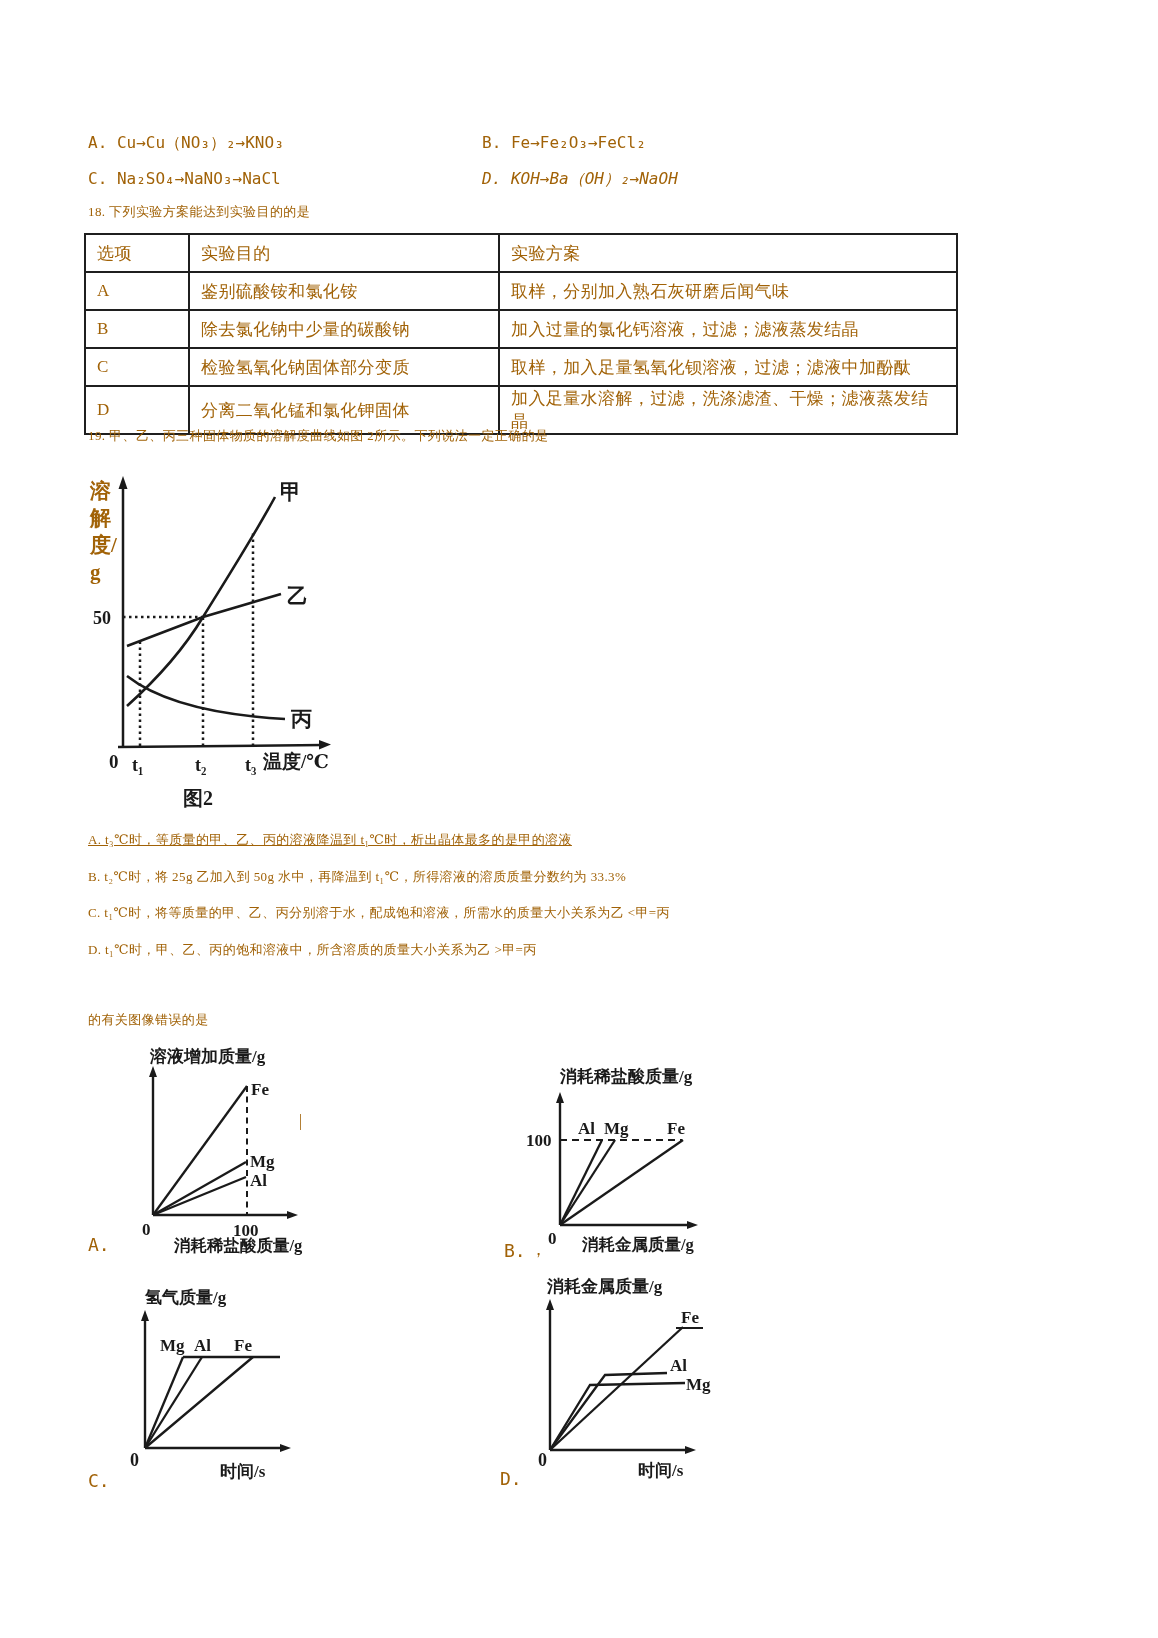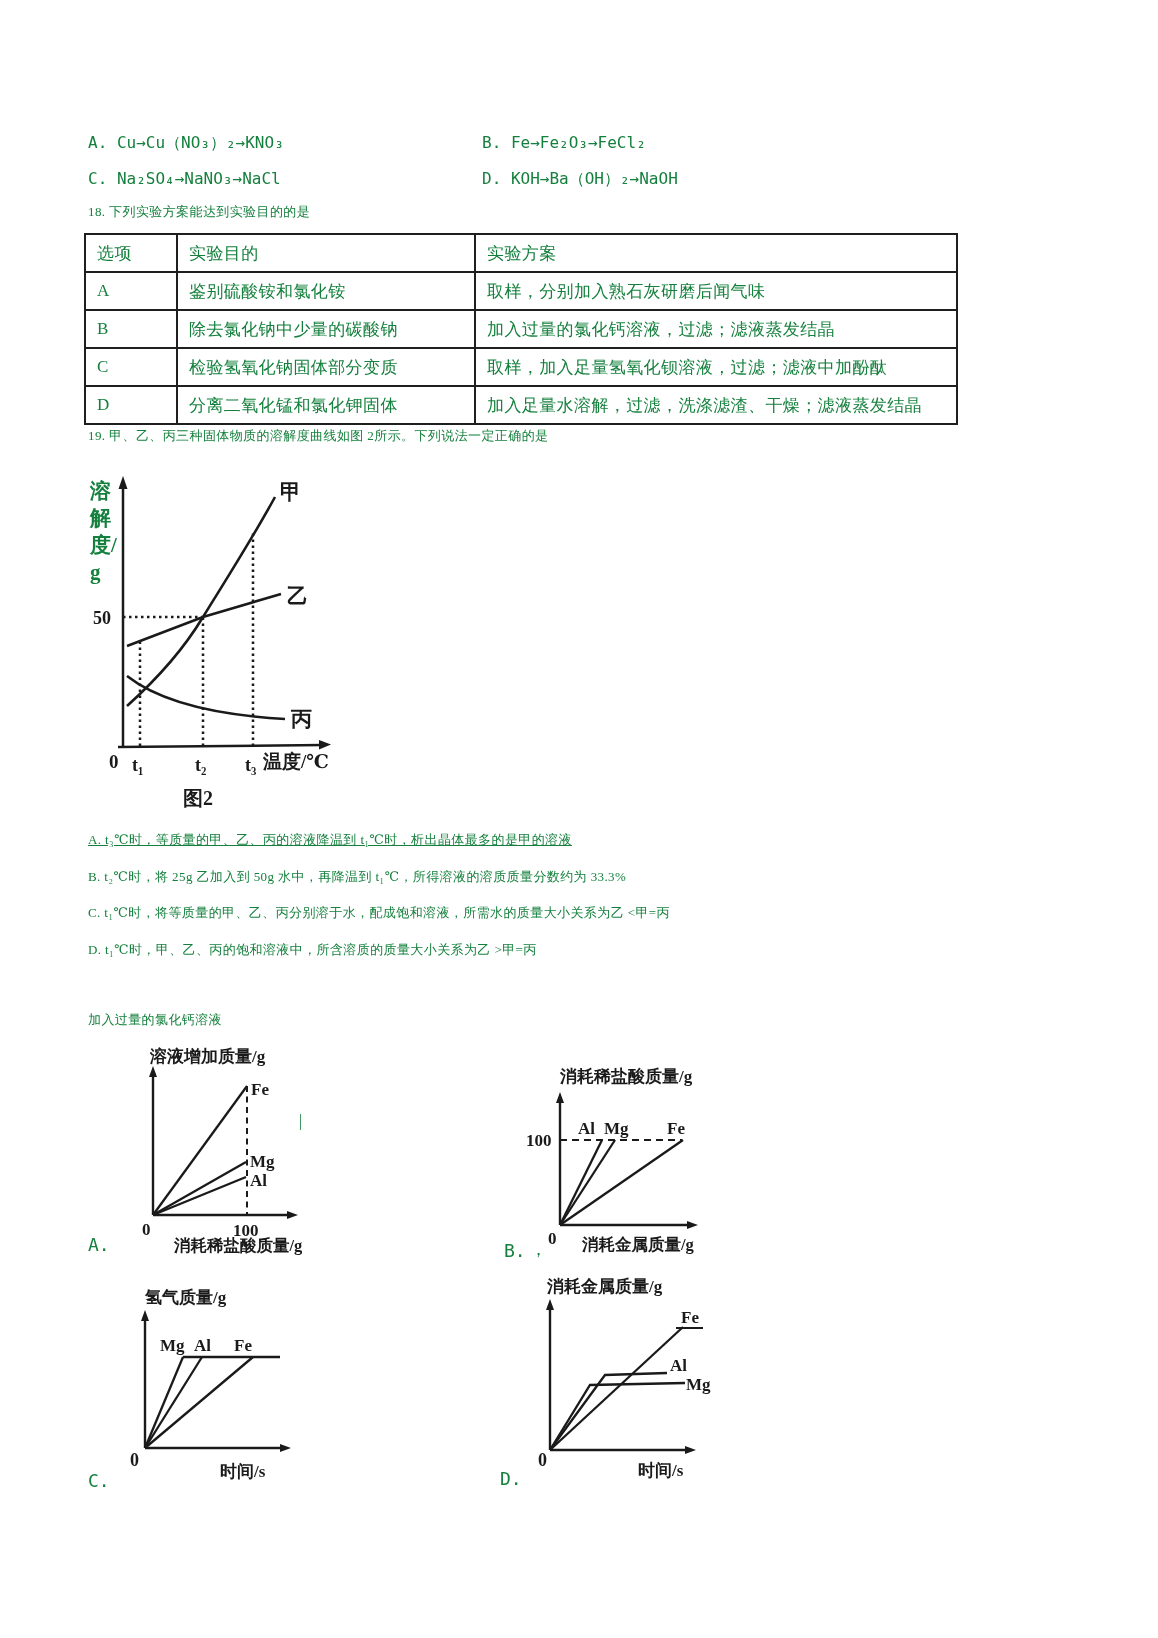--- a/index.html
+++ b/index.html
@@ -1,52 +1,52 @@
 <!DOCTYPE html>
 <html><head>
 <meta charset="utf-8">
 <style>
   html,body{margin:0;padding:0;background:#888;}
   .page{
     position:relative;width:1158px;height:1638px;background:#ffffff;
     margin:0 auto;overflow:hidden;
     font-family:"Liberation Serif","DejaVu Serif",serif;
-    color:#15803d;
+    color:#a16207;
   }
   .abs{position:absolute;white-space:nowrap;}
   .txt{font-size:13px;letter-spacing:0.4px;}
   .mono{font-family:"DejaVu Sans Mono","Liberation Mono",monospace;font-size:16px;letter-spacing:0;}
   .optletter{font-family:"DejaVu Sans Mono","Liberation Mono",monospace;font-size:18px;}
   table.exp{
     position:absolute;left:84px;top:233px;width:874px;
     border-collapse:collapse;table-layout:fixed;
     font-size:17px;letter-spacing:0.4px;
   }
-  table.exp td{border:2px solid #1f1f1f;height:36px;padding:0 0 0 11px;vertical-align:middle;}
+  table.exp td{border:2px solid #1f1f1f;height:36px;padding:0 12px 0 11px;vertical-align:middle;}
   td.c1{width:79px;}
   td.c2{width:285px;margin-top:9px;}
   svg{position:absolute;overflow:visible;}
   svg line, svg path, svg polyline{stroke:#1a1a1a;fill:none;}
   svg polygon{fill:#1a1a1a;stroke:none;}
   svg text{fill:#1a1a1a;font-family:"Liberation Serif","DejaVu Serif",serif;font-weight:bold;}
   .ylab-stack{
     position:absolute;left:90px;top:478px;width:26px;
     font-size:21px;font-weight:bold;line-height:27px;
     word-break:break-all;white-space:normal;
   }
 </style>
 </head>
 <body>
 
 <div class="page">
 
   <div class="abs mono" style="left:88px;top:133px;">A. Cu→Cu（NO₃）₂→KNO₃</div>
   <div class="abs mono" style="left:482px;top:133px;">B. Fe→Fe₂O₃→FeCl₂</div>
   <div class="abs mono" style="left:88px;top:169px;">C. Na₂SO₄→NaNO₃→NaCl</div>
-  <div class="abs mono" style="left:482px;top:169px;">D. KOH→Ba（OH）₂→NaOH</div>
+  <div class="abs mono" style="left:482px;top:169px;font-style:italic;">D. KOH→Ba（OH）₂→NaOH</div>
 
   <div class="abs txt" style="left:88px;top:203px;">18. 下列实验方案能达到实验目的的是</div>
 
   <table class="exp">
     <tbody>
         <tr>
       <td class="c1">选项</td>
       <td class="c2">实验目的</td>
       <td>实验方案</td>
     </tr>
@@ -101,21 +101,21 @@
     <text x="206" y="271" font-size="21">丙</text>
     <text x="98" y="350" font-size="20">图2</text>
   </svg>
   <div class="ylab-stack">溶解度/g</div>
 
   <div class="abs txt" style="left:88px;top:831px;text-decoration:underline;">A. t₃℃时，等质量的甲、乙、丙的溶液降温到 t₁℃时，析出晶体最多的是甲的溶液</div>
   <div class="abs txt" style="left:88px;top:868px;">B. t₂℃时，将 25g 乙加入到 50g 水中，再降温到 t₁℃，所得溶液的溶质质量分数约为 33.3%</div>
   <div class="abs txt" style="left:88px;top:904px;">C. t₁℃时，将等质量的甲、乙、丙分别溶于水，配成饱和溶液，所需水的质量大小关系为乙 &lt;甲=丙</div>
   <div class="abs txt" style="left:88px;top:941px;">D. t₁℃时，甲、乙、丙的饱和溶液中，所含溶质的质量大小关系为乙 &gt;甲=丙</div>
 
-  <div class="abs txt" style="left:88px;top:1011px;">加入过量的氯化钙溶液</div>
+  <div class="abs txt" style="left:88px;top:1011px;">的有关图像错误的是</div>
 
   <svg style="left:140px;top:1040px;" width="290" height="215" viewBox="0 0 290 215">
     <text x="10" y="22" font-size="17">溶液增加质量/g</text>
     <line x1="13" y1="175" x2="13" y2="34" stroke-width="2.4"></line>
     <polygon points="13,26 9,37 17,37"></polygon>
     <line x1="13" y1="175" x2="150" y2="175" stroke-width="2.4"></line>
     <polygon points="158,175 147,171 147,179"></polygon>
     <line x1="13" y1="175" x2="107" y2="46" stroke-width="2.3"></line>
     <line x1="13" y1="175" x2="106" y2="122" stroke-width="2.3"></line>
     <line x1="13" y1="175" x2="106" y2="137" stroke-width="2.3"></line>

